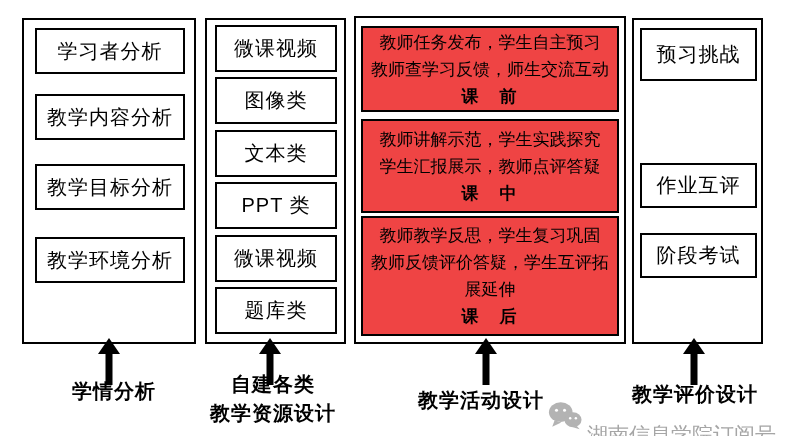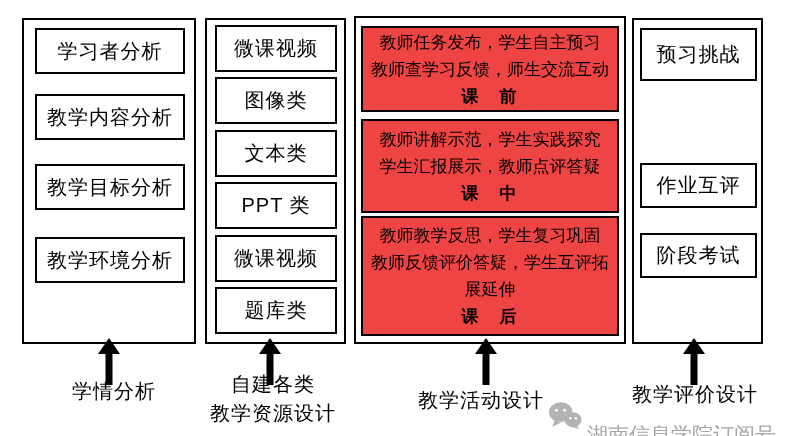--- a/index.html
+++ b/index.html
@@ -46,20 +46,21 @@
   }
   .pbox .phase { font-weight: bold; letter-spacing: 2px; }
   .up-arrow { position: absolute; width: 26px; height: 47px; }
   .col-label {
     position: absolute;
     font-size: 20px;
     letter-spacing: 1px;
     text-align: center;
     white-space: nowrap;
     line-height: 29px;
+    font-weight: bold;
   }
   .watermark {
     position: absolute;
     left: 548px;
     top: 381px;
     display: flex;
     align-items: center;
     gap: 5px;
     z-index: 5;
   }

